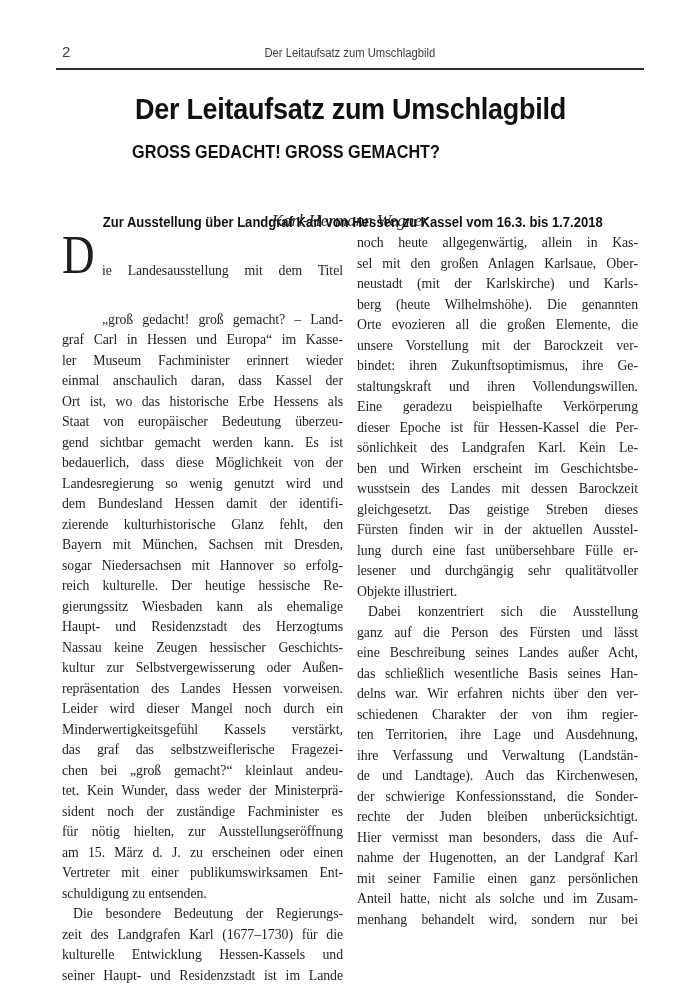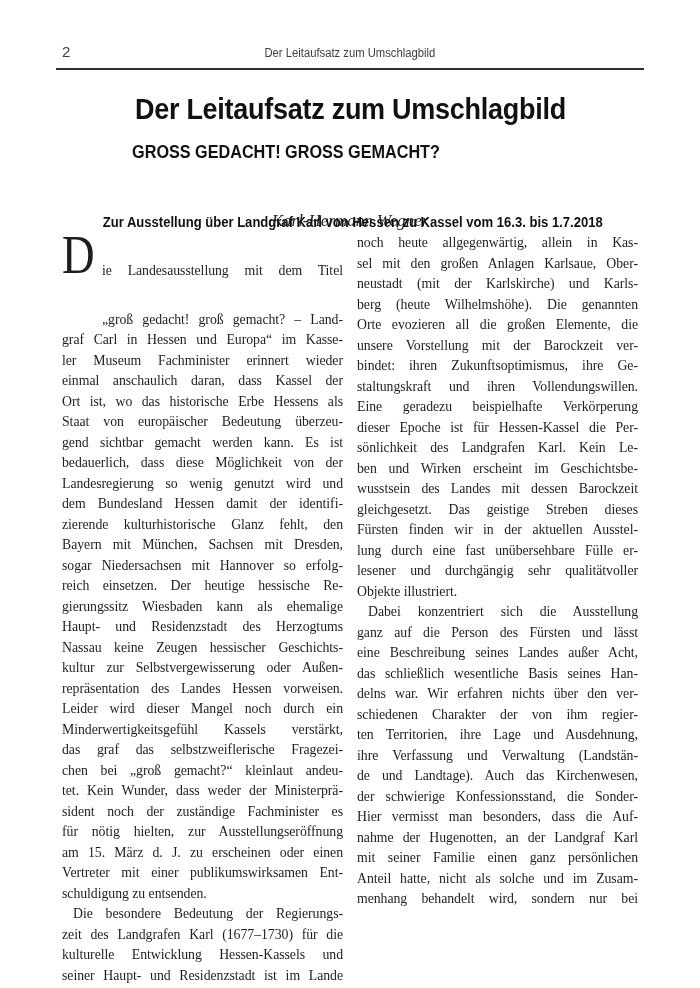--- a/index.html
+++ b/index.html
@@ -118,21 +118,21 @@
         <div class="line">einmal anschaulich daran, dass Kassel der</div>
         <div class="line">Ort ist, wo das historische Erbe Hessens als</div>
         <div class="line">Staat von europäischer Bedeutung überzeu-</div>
         <div class="line">gend sichtbar gemacht werden kann. Es ist</div>
         <div class="line">bedauerlich, dass diese Möglichkeit von der</div>
         <div class="line">Landesregierung so wenig genutzt wird und</div>
         <div class="line">dem Bundesland Hessen damit der identifi-</div>
         <div class="line">zierende kulturhistorische Glanz fehlt, den</div>
         <div class="line">Bayern mit München, Sachsen mit Dresden,</div>
         <div class="line">sogar Niedersachsen mit Hannover so erfolg-</div>
-        <div class="line">reich einsetzen. Der heutige hessische Re-</div>
+        <div class="line">reich kulturelle. Der heutige hessische Re-</div>
         <div class="line">gierungssitz Wiesbaden kann als ehemalige</div>
         <div class="line">Haupt- und Residenzstadt des Herzogtums</div>
         <div class="line">Nassau keine Zeugen hessischer Geschichts-</div>
         <div class="line">kultur zur Selbstvergewisserung oder Außen-</div>
         <div class="line">repräsentation des Landes Hessen vorweisen.</div>
         <div class="line">Leider wird dieser Mangel noch durch ein</div>
         <div class="line">Minderwertigkeitsgefühl Kassels verstärkt,</div>
         <div class="line">das graf das selbstzweiflerische Fragezei-</div>
         <div class="line">chen bei „groß gemacht?“ kleinlaut andeu-</div>
         <div class="line">tet. Kein Wunder, dass weder der Ministerprä-</div>
@@ -168,20 +168,21 @@
         <div class="line indent">Dabei konzentriert sich die Ausstellung</div>
         <div class="line">ganz auf die Person des Fürsten und lässt</div>
         <div class="line">eine Beschreibung seines Landes außer Acht,</div>
         <div class="line">das schließlich wesentliche Basis seines Han-</div>
         <div class="line">delns war. Wir erfahren nichts über den ver-</div>
         <div class="line">schiedenen Charakter der von ihm regier-</div>
         <div class="line">ten Territorien, ihre Lage und Ausdehnung,</div>
         <div class="line">ihre Verfassung und Verwaltung (Landstän-</div>
         <div class="line">de und Landtage). Auch das Kirchenwesen,</div>
         <div class="line">der schwierige Konfessionsstand, die Sonder-</div>
+        <div class="line">rechte der Juden bleiben unberücksichtigt.</div>
         <div class="line">Hier vermisst man besonders, dass die Auf-</div>
         <div class="line">nahme der Hugenotten, an der Landgraf Karl</div>
         <div class="line">mit seiner Familie einen ganz persönlichen</div>
         <div class="line">Anteil hatte, nicht als solche und im Zusam-</div>
         <div class="line">menhang behandelt wird, sondern nur bei</div>
       </div>
   </div>
 
 </div>
 

